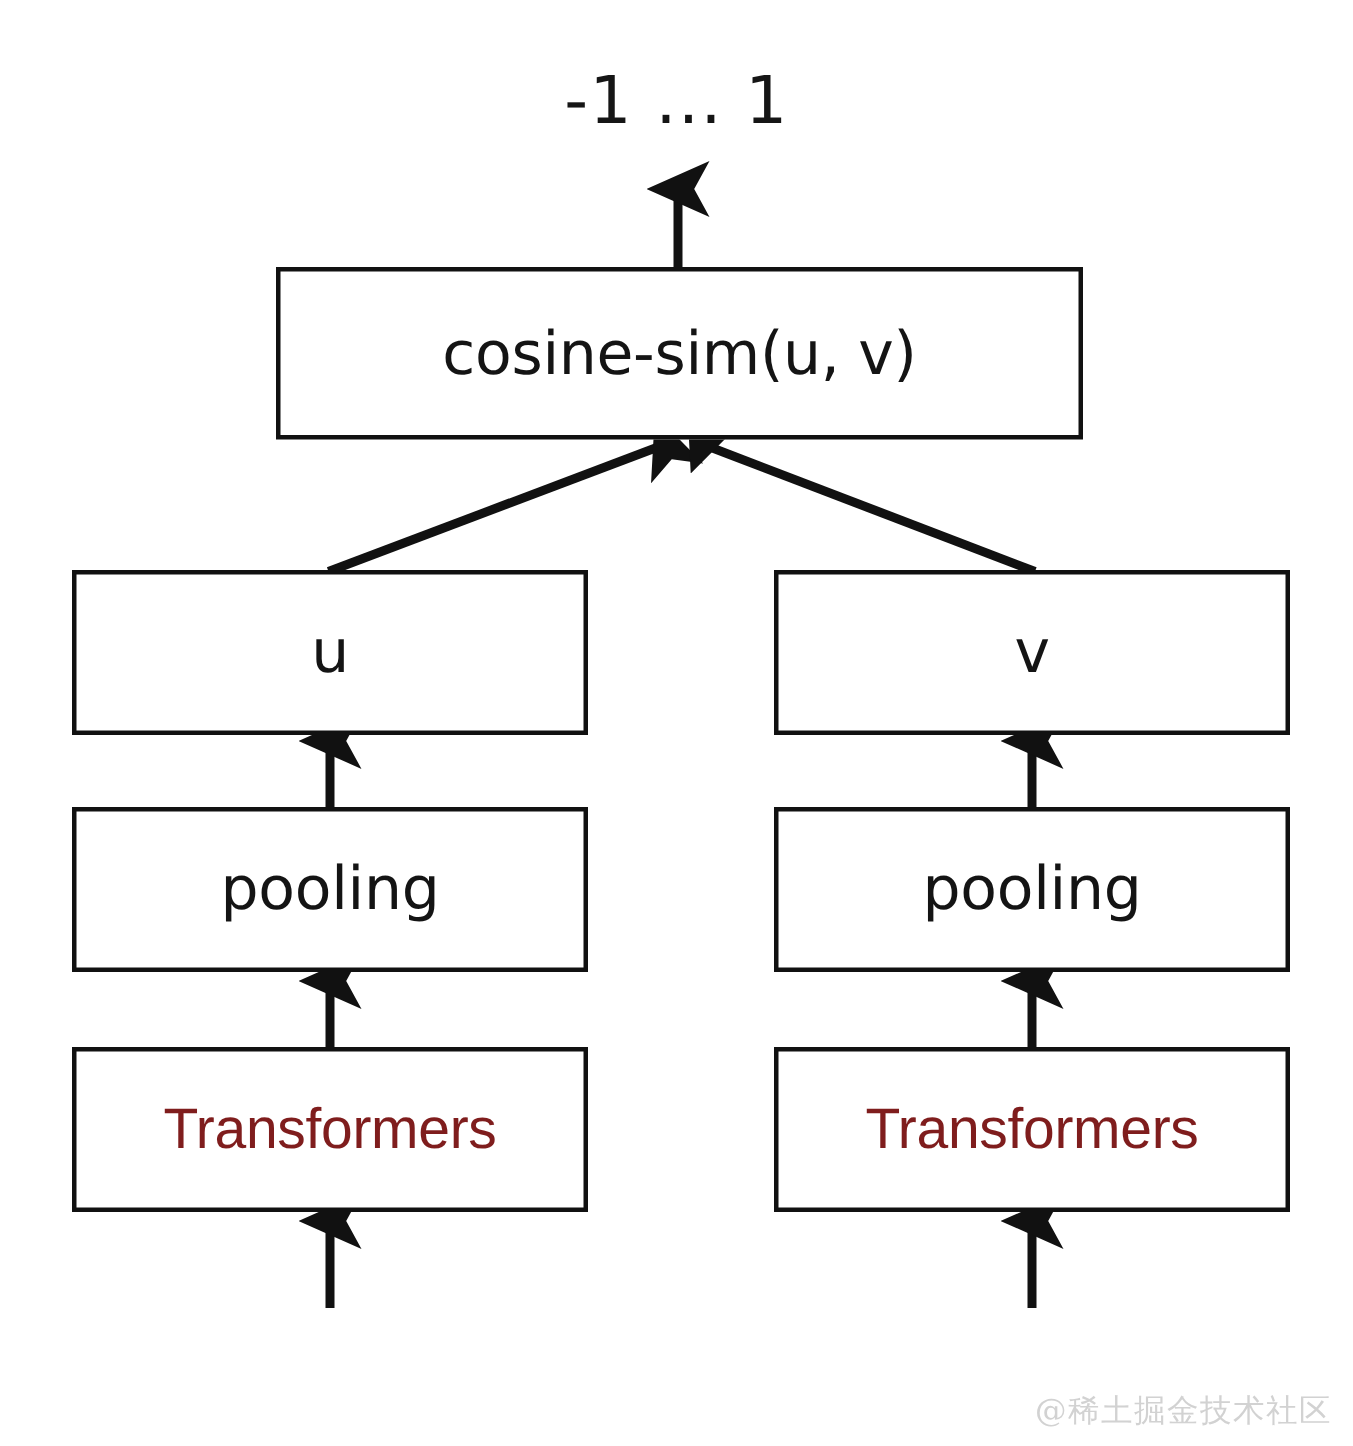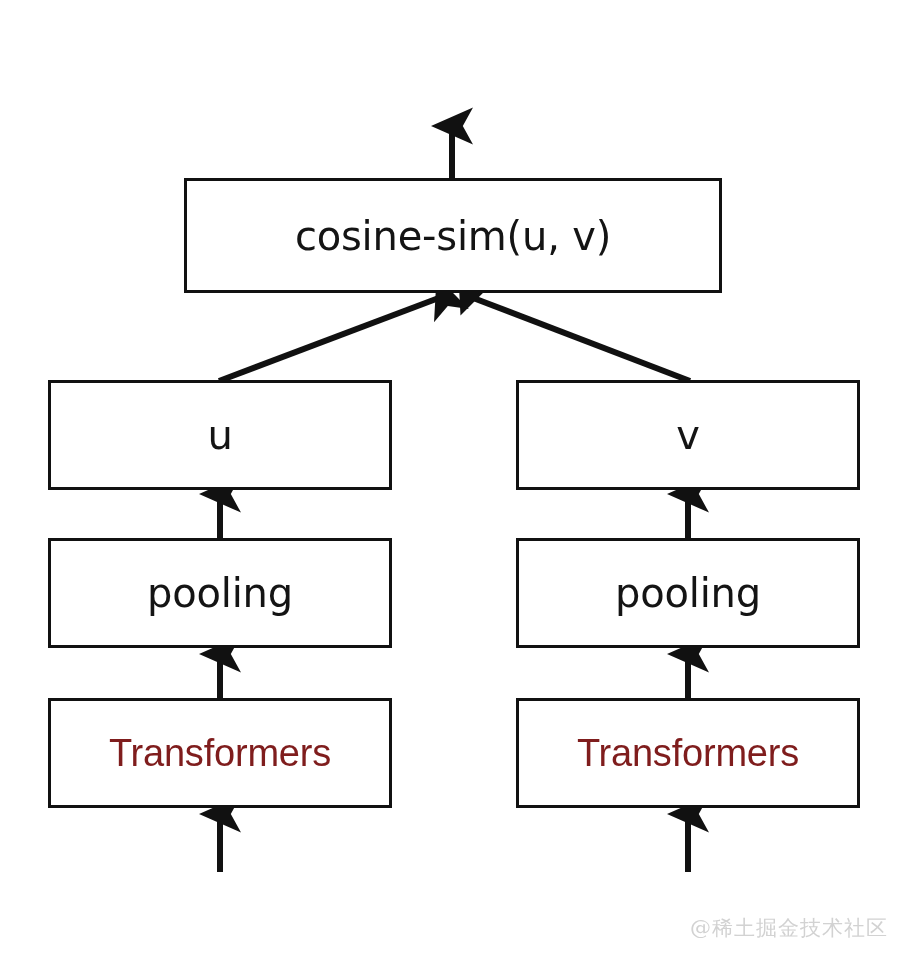--- a/index.html
+++ b/index.html
@@ -97,20 +97,21 @@
 
     <line x1="220" y1="538" x2="220" y2="494" stroke="#111111" stroke-width="6" marker-end="url(#arrowhead)"></line>
     <line x1="220" y1="698" x2="220" y2="654" stroke="#111111" stroke-width="6" marker-end="url(#arrowhead)"></line>
     <line x1="220" y1="872" x2="220" y2="814" stroke="#111111" stroke-width="6" marker-end="url(#arrowhead)"></line>
 
     <line x1="688" y1="538" x2="688" y2="494" stroke="#111111" stroke-width="6" marker-end="url(#arrowhead)"></line>
     <line x1="688" y1="698" x2="688" y2="654" stroke="#111111" stroke-width="6" marker-end="url(#arrowhead)"></line>
     <line x1="688" y1="872" x2="688" y2="814" stroke="#111111" stroke-width="6" marker-end="url(#arrowhead)"></line>
   </svg>
 
+  <div class="free-text" id="top-range-label" style="left:0; top:46px; width:902px;">-1 ... 1</div>
 
   <div class="node-box" id="similarity-box" style="left:184px; top:178px; width:538px; height:115px;">
     <span class="node-label">cosine-sim(u, v)</span>
   </div>
 
   <div class="node-box" style="left:48px; top:380px; width:344px; height:110px;">
     <span class="node-label vecsym">u</span>
   </div>
 
   <div class="node-box" style="left:48px; top:538px; width:344px; height:110px;">
@@ -128,15 +129,15 @@
 
   <div class="node-box" style="left:516px; top:538px; width:344px; height:110px;">
     <span class="node-label">pooling</span>
   </div>
 
   <div class="node-box" style="left:516px; top:698px; width:344px; height:110px;">
     <span class="node-label transformer">Transformers</span>
   </div>
 
 
-  <div id="watermark" style="right:14px; bottom:22px;">@稀土掘金技术社区</div>
+  <div id="watermark" style="right:14px; bottom:10px;">@稀土掘金技术社区</div>
 
 </div>
 
 </body></html>

